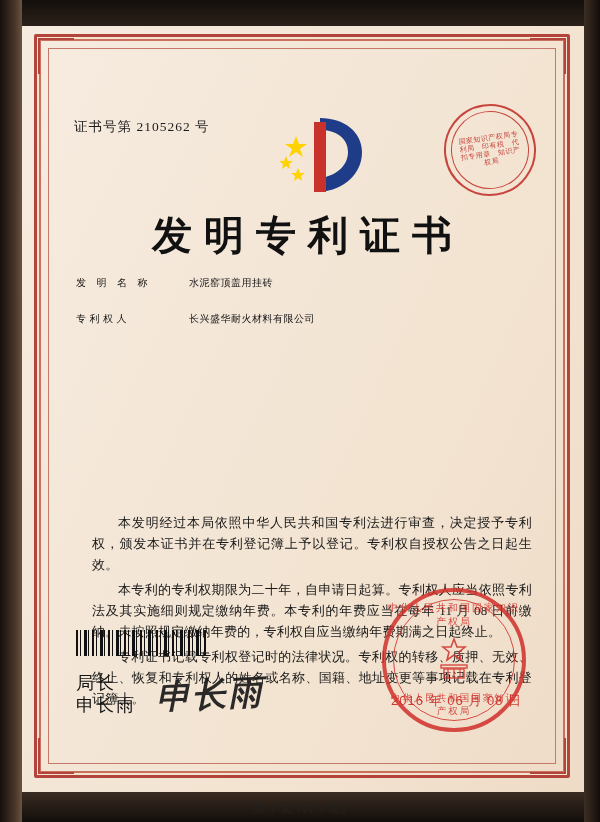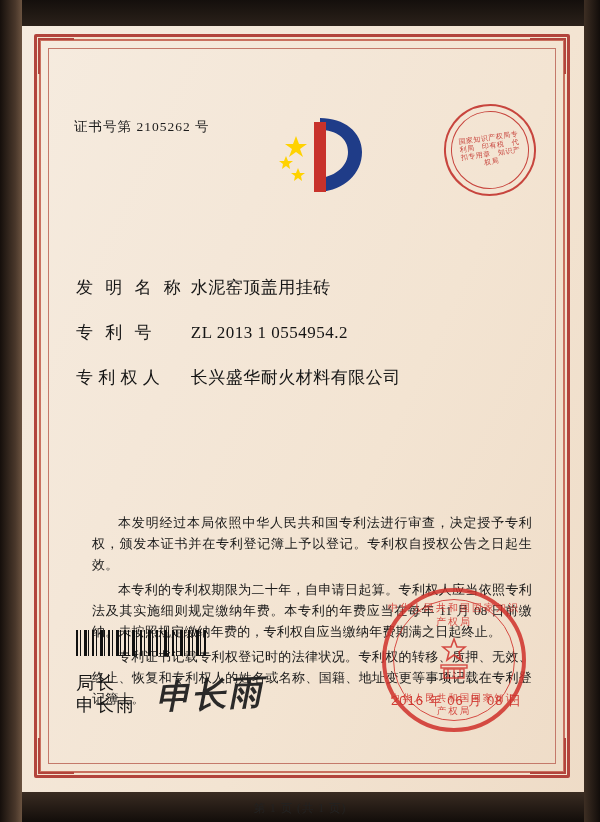--- a/index.html
+++ b/index.html
@@ -75,21 +75,21 @@
     letter-spacing:12px;
     color:#111;
     text-indent:12px;
   }
   .title-underline{
     position:absolute;left:26px;right:22px;top:206px;height:0;
   }
 
   .fields{position:absolute;left:16px;right:10px;top:216px;}
   .field{
-    font-size:17px;color:#151515;
+    font-size:10px;color:#151515;
     margin-bottom:22px;
     letter-spacing:.5px;
     white-space:nowrap;
   }
   .field .lab{display:inline-block;min-width:110px;letter-spacing:4px;}
   .field .val{letter-spacing:.5px;}
   .field.compact .lab{letter-spacing:.5px;min-width:110px;}
 
   .body-text{
     position:absolute;left:32px;right:12px;top:452px;
@@ -182,30 +182,27 @@
         <polygon class="star" points="12,44 14,49 19,49 15,52 16,57 12,54 8,57 9,52 5,49 10,49"></polygon>
         <polygon class="star" points="24,56 26,61 31,61 27,64 28,69 24,66 20,69 21,64 17,61 22,61"></polygon>
       </svg>
     </div>
 
     <div class="seal-top">
       <div class="ring"></div>
       <div class="s-txt">国家知识产权局专利局　印有税　代扣专用章　知识产权局</div>
     </div>
 
+    <div class="title">发明专利证书</div>
     <div class="title-underline"></div>
 
     <div class="fields">
       <div class="field">
         <span class="lab">发 明 名 称</span>
         <span class="val">水泥窑顶盖用挂砖</span>
-      </div>
-      <div class="field">
-        <span class="lab">专 利 号</span>
-        <span class="val">ZL 2013 1 0554954.2</span>
       </div>
       <div class="field compact">
         <span class="lab">专 利 权 人</span>
         <span class="val">长兴盛华耐火材料有限公司</span>
       </div>
     </div>
 
     <div class="body-text">
       <p>本发明经过本局依照中华人民共和国专利法进行审查，决定授予专利权，颁发本证书并在专利登记簿上予以登记。专利权自授权公告之日起生效。</p>
       <p>本专利的专利权期限为二十年，自申请日起算。专利权人应当依照专利法及其实施细则规定缴纳年费。本专利的年费应当在每年 11 月 08 日前缴纳。未按照规定缴纳年费的，专利权自应当缴纳年费期满之日起终止。</p>

